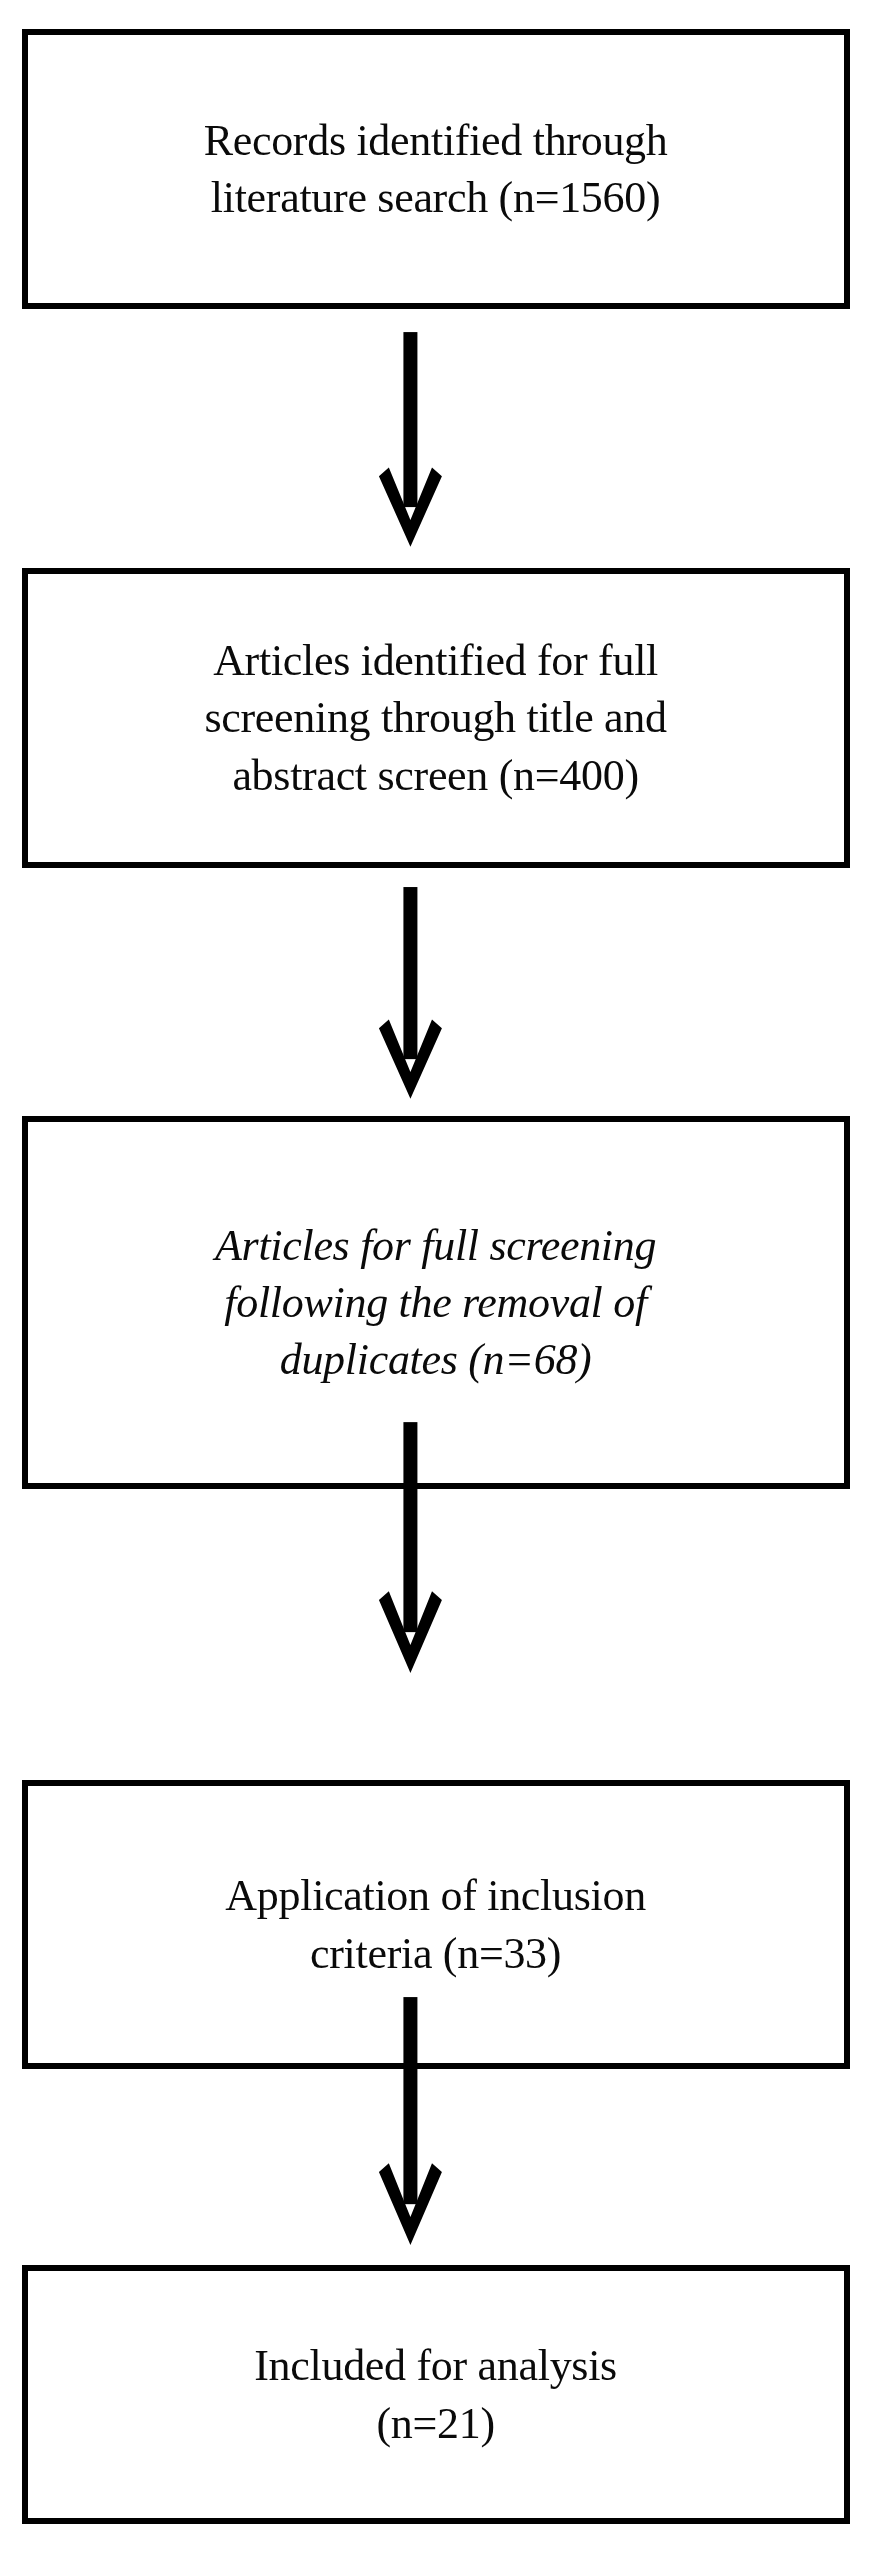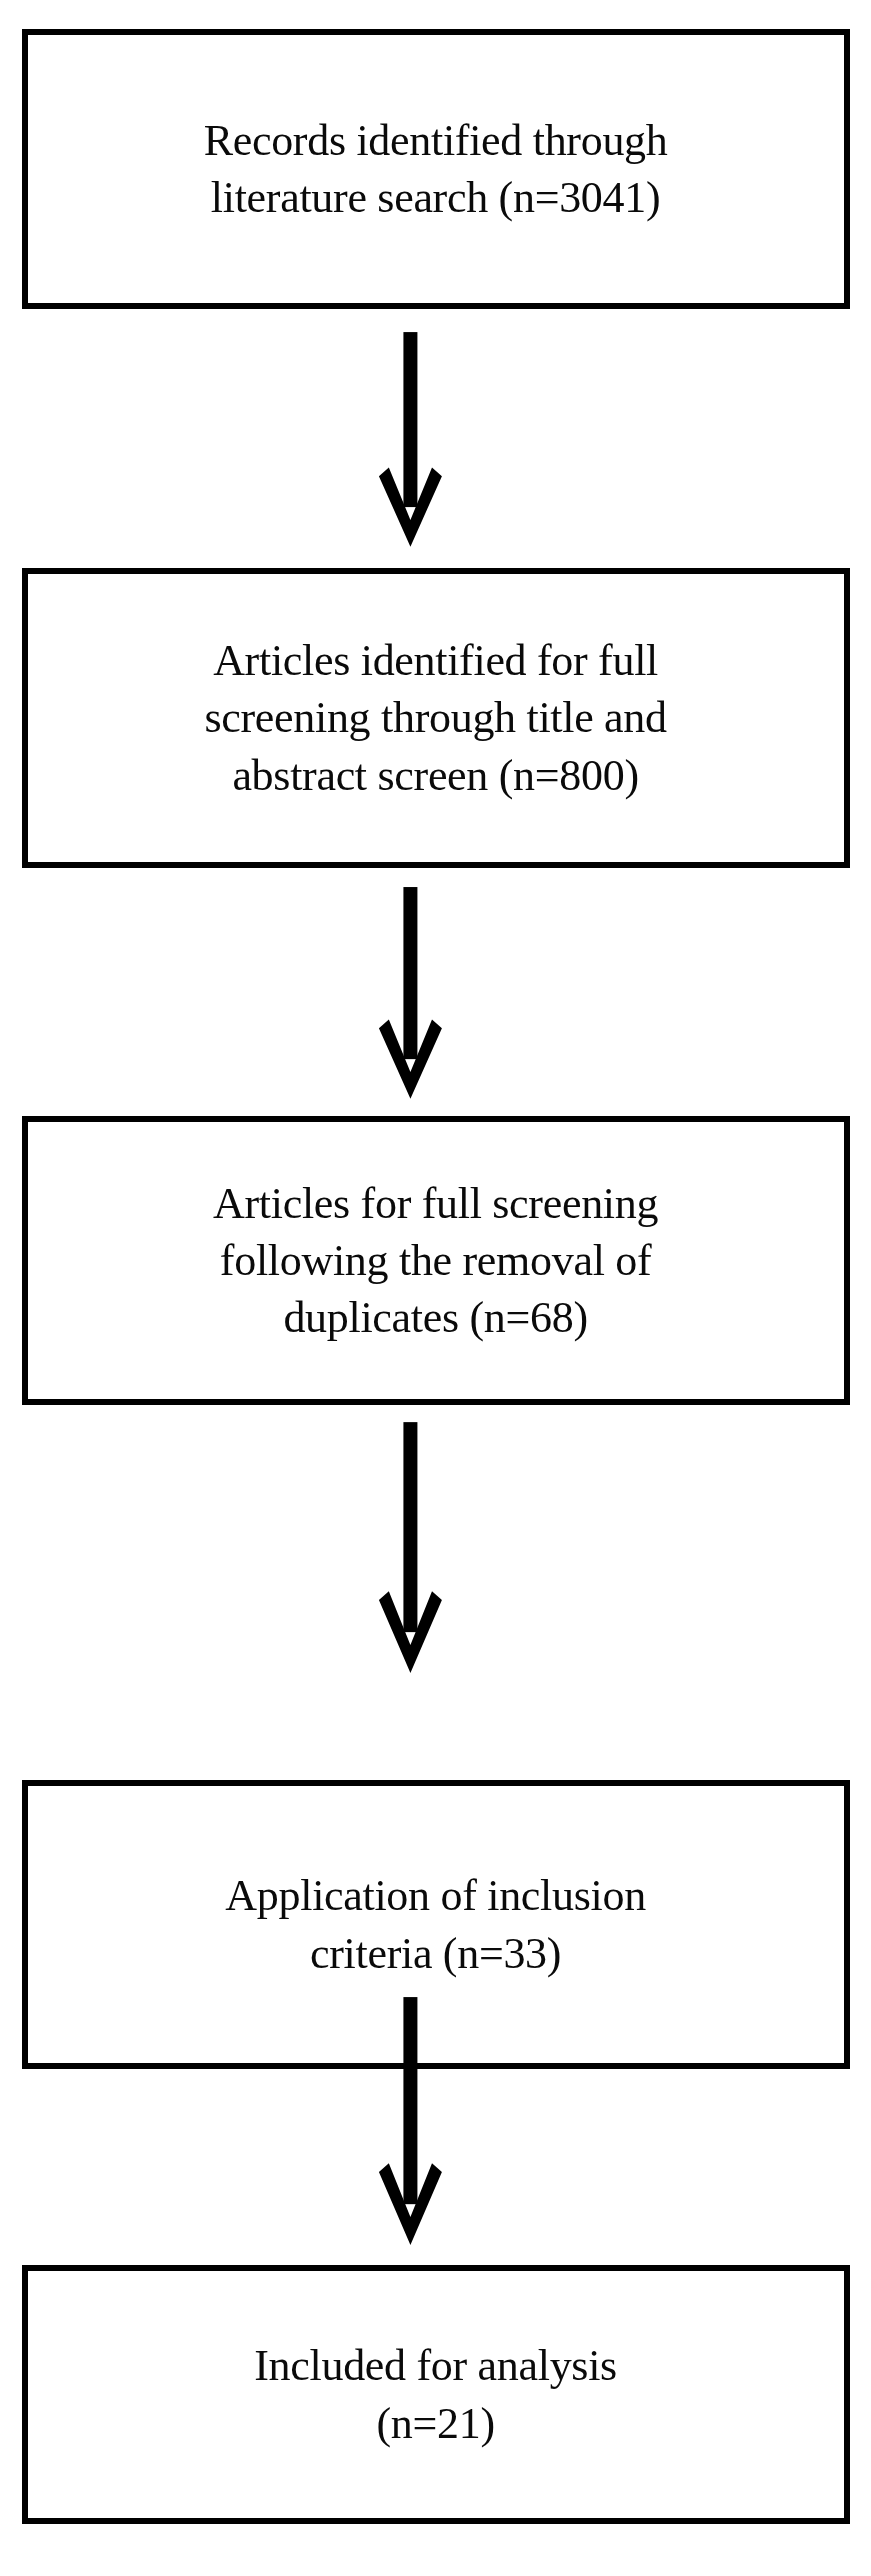--- a/index.html
+++ b/index.html
@@ -49,44 +49,44 @@
     display: block;
   }
 </style>
 </head>
 <body>
 
 <div id="flowchart">
 
   <div class="node-box" style="left:21.6px; top:29px; width:828px; height:280px;">
     <span class="node-label">Records identified through
-literature search (n=3041)</span>
+literature search (n=1560)</span>
   </div>
 
   <div class="flow-arrow" style="left:376px; top:332px; width:70px; height:216px;">
     <svg width="70" height="216" viewBox="0 0 120 370" xmlns="http://www.w3.org/2000/svg" aria-hidden="true">
       <rect x="47" y="0" width="24" height="300" fill="#000000"></rect>
       <path d="M 5 247 L 22 232 L 59 322 L 96 232 L 113 247 L 59 368 Z" fill="#000000"></path>
     </svg>
   </div>
 
   <div class="node-box" style="left:21.6px; top:568px; width:828px; height:300px;">
     <span class="node-label">Articles identified for full
 screening through title and
-abstract screen (n=800)</span>
+abstract screen (n=400)</span>
   </div>
 
   <div class="flow-arrow" style="left:376px; top:887px; width:70px; height:213px;">
     <svg width="70" height="213" viewBox="0 0 120 365" xmlns="http://www.w3.org/2000/svg" aria-hidden="true">
       <rect x="47" y="0" width="24" height="295" fill="#000000"></rect>
       <path d="M 5 242 L 22 227 L 59 317 L 96 227 L 113 242 L 59 363 Z" fill="#000000"></path>
     </svg>
   </div>
 
-  <div class="node-box" style="left:21.6px; top:1116px; width:828px; height:289px;">
+  <div class="node-box" style="left:21.6px; top:1116px; width:828px; height:373px;font-style:italic;">
     <span class="node-label">Articles for full screening
 following the removal of
 duplicates (n=68)</span>
   </div>
 
   <div class="flow-arrow" style="left:376px; top:1422px; width:70px; height:254px;">
     <svg width="70" height="254" viewBox="0 0 120 435" xmlns="http://www.w3.org/2000/svg" aria-hidden="true">
       <rect x="47" y="0" width="24" height="360" fill="#000000"></rect>
       <path d="M 5 305 L 22 290 L 59 382 L 96 290 L 113 305 L 59 430 Z" fill="#000000"></path>
     </svg>

